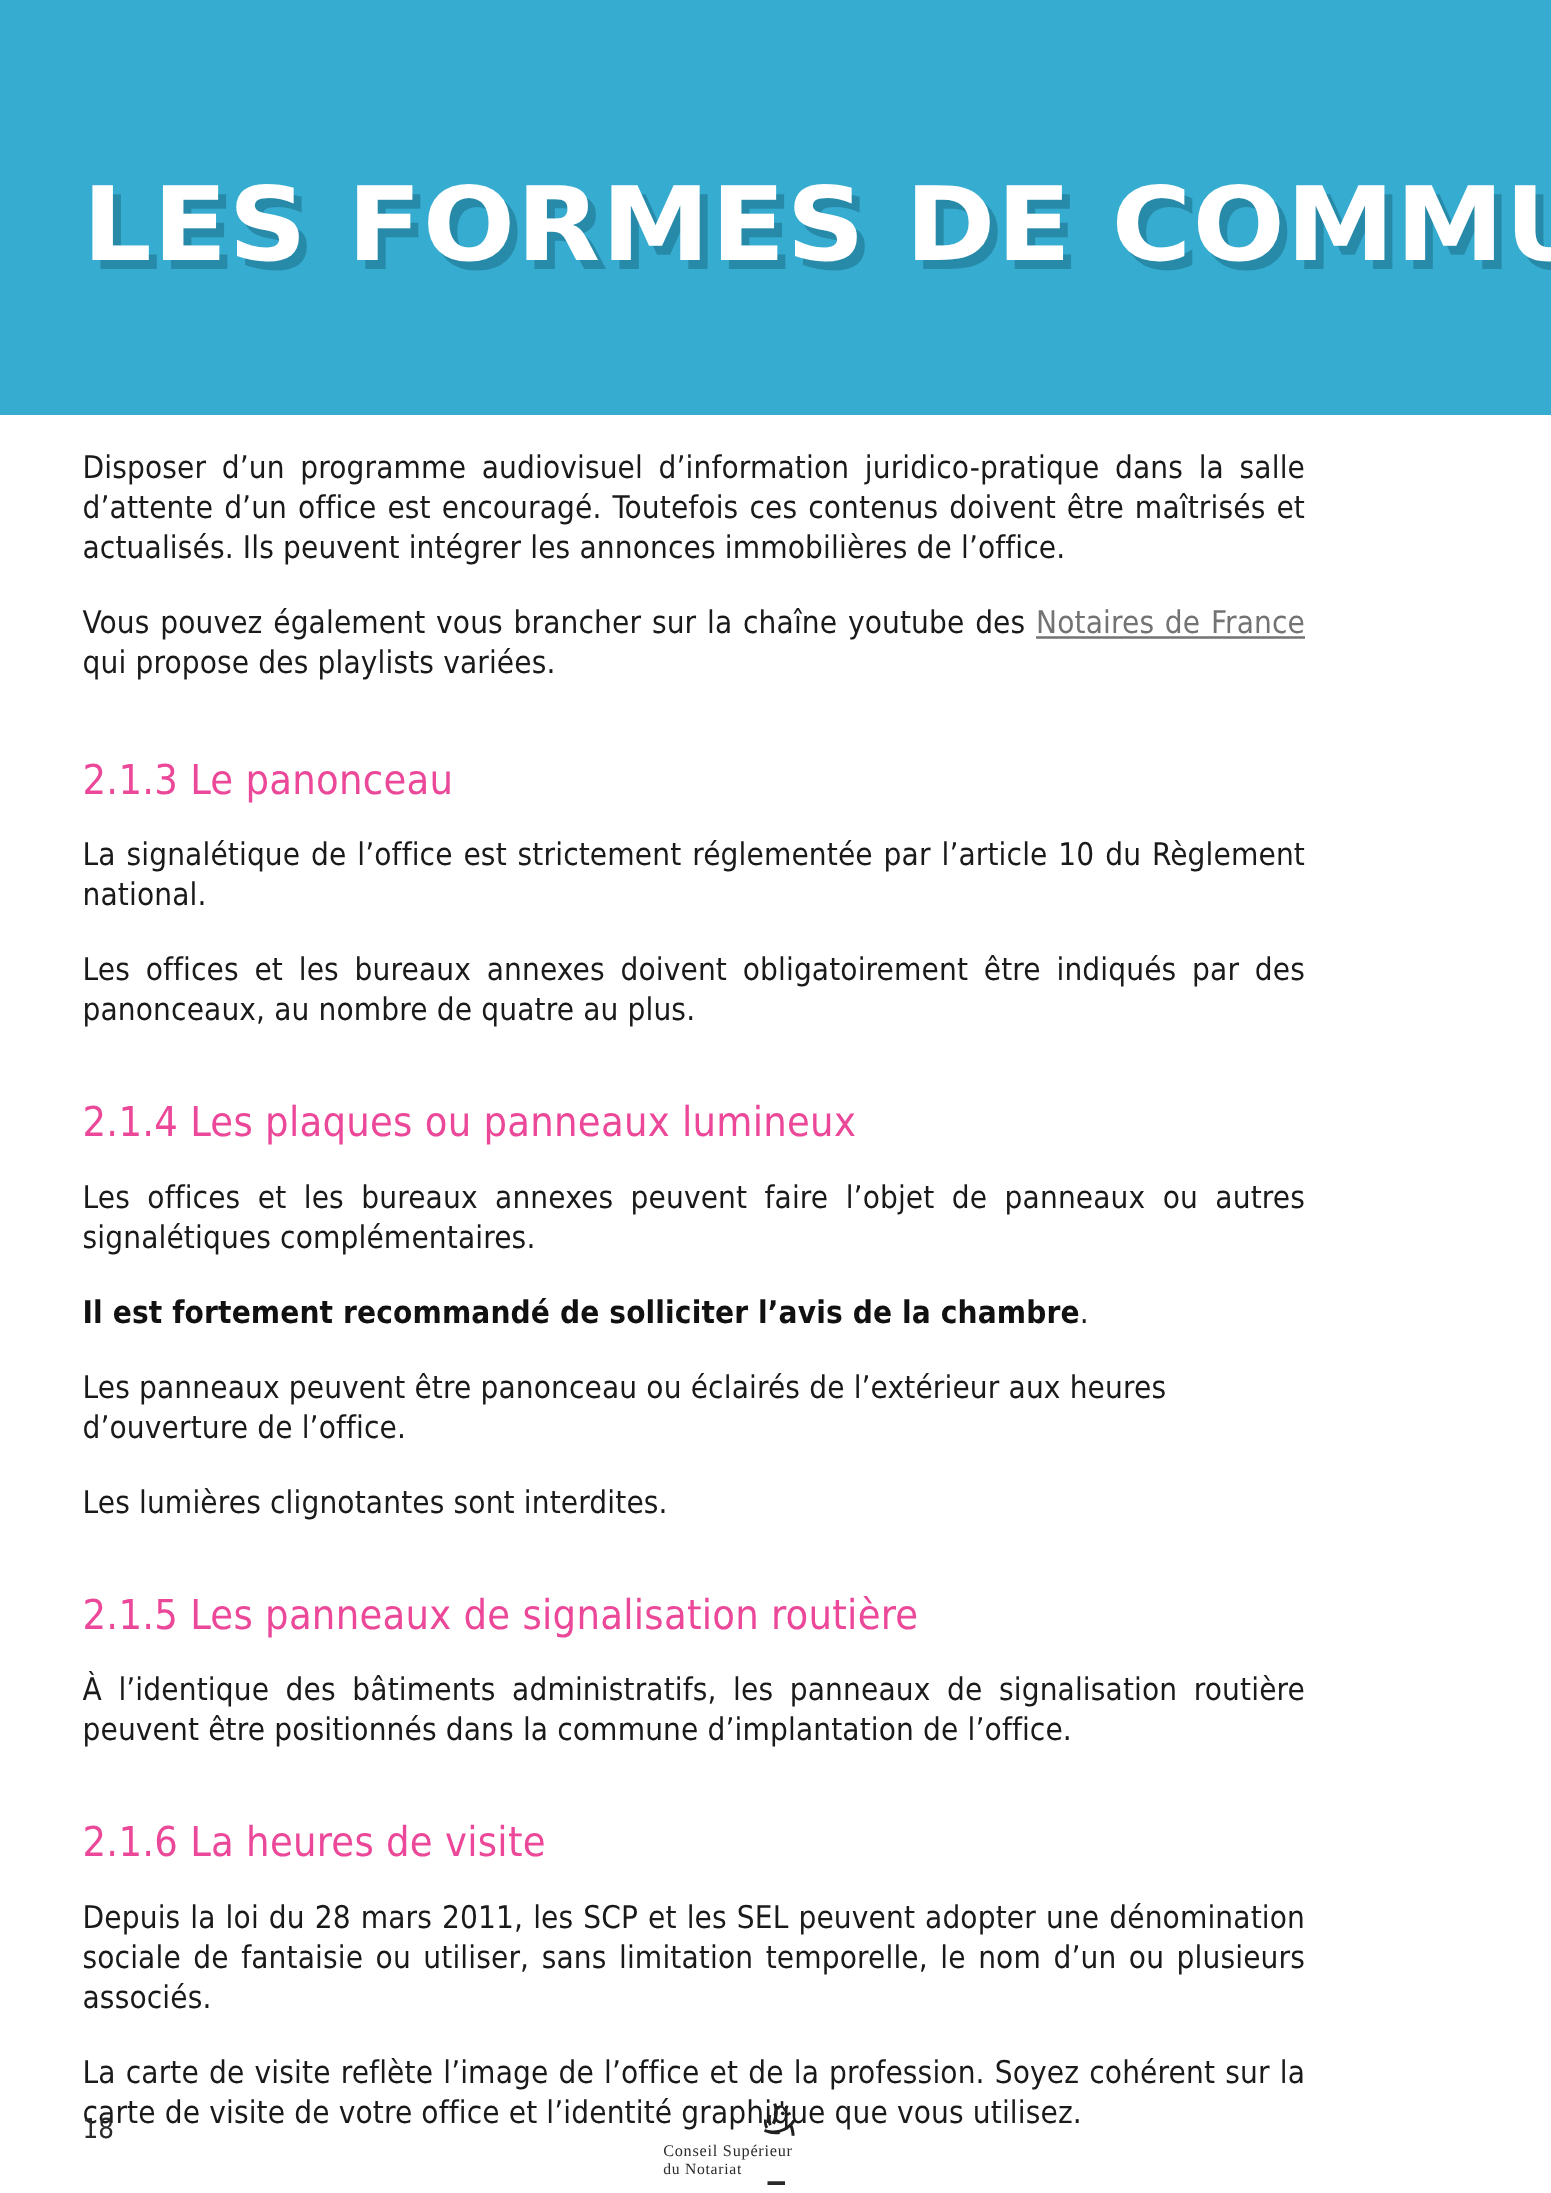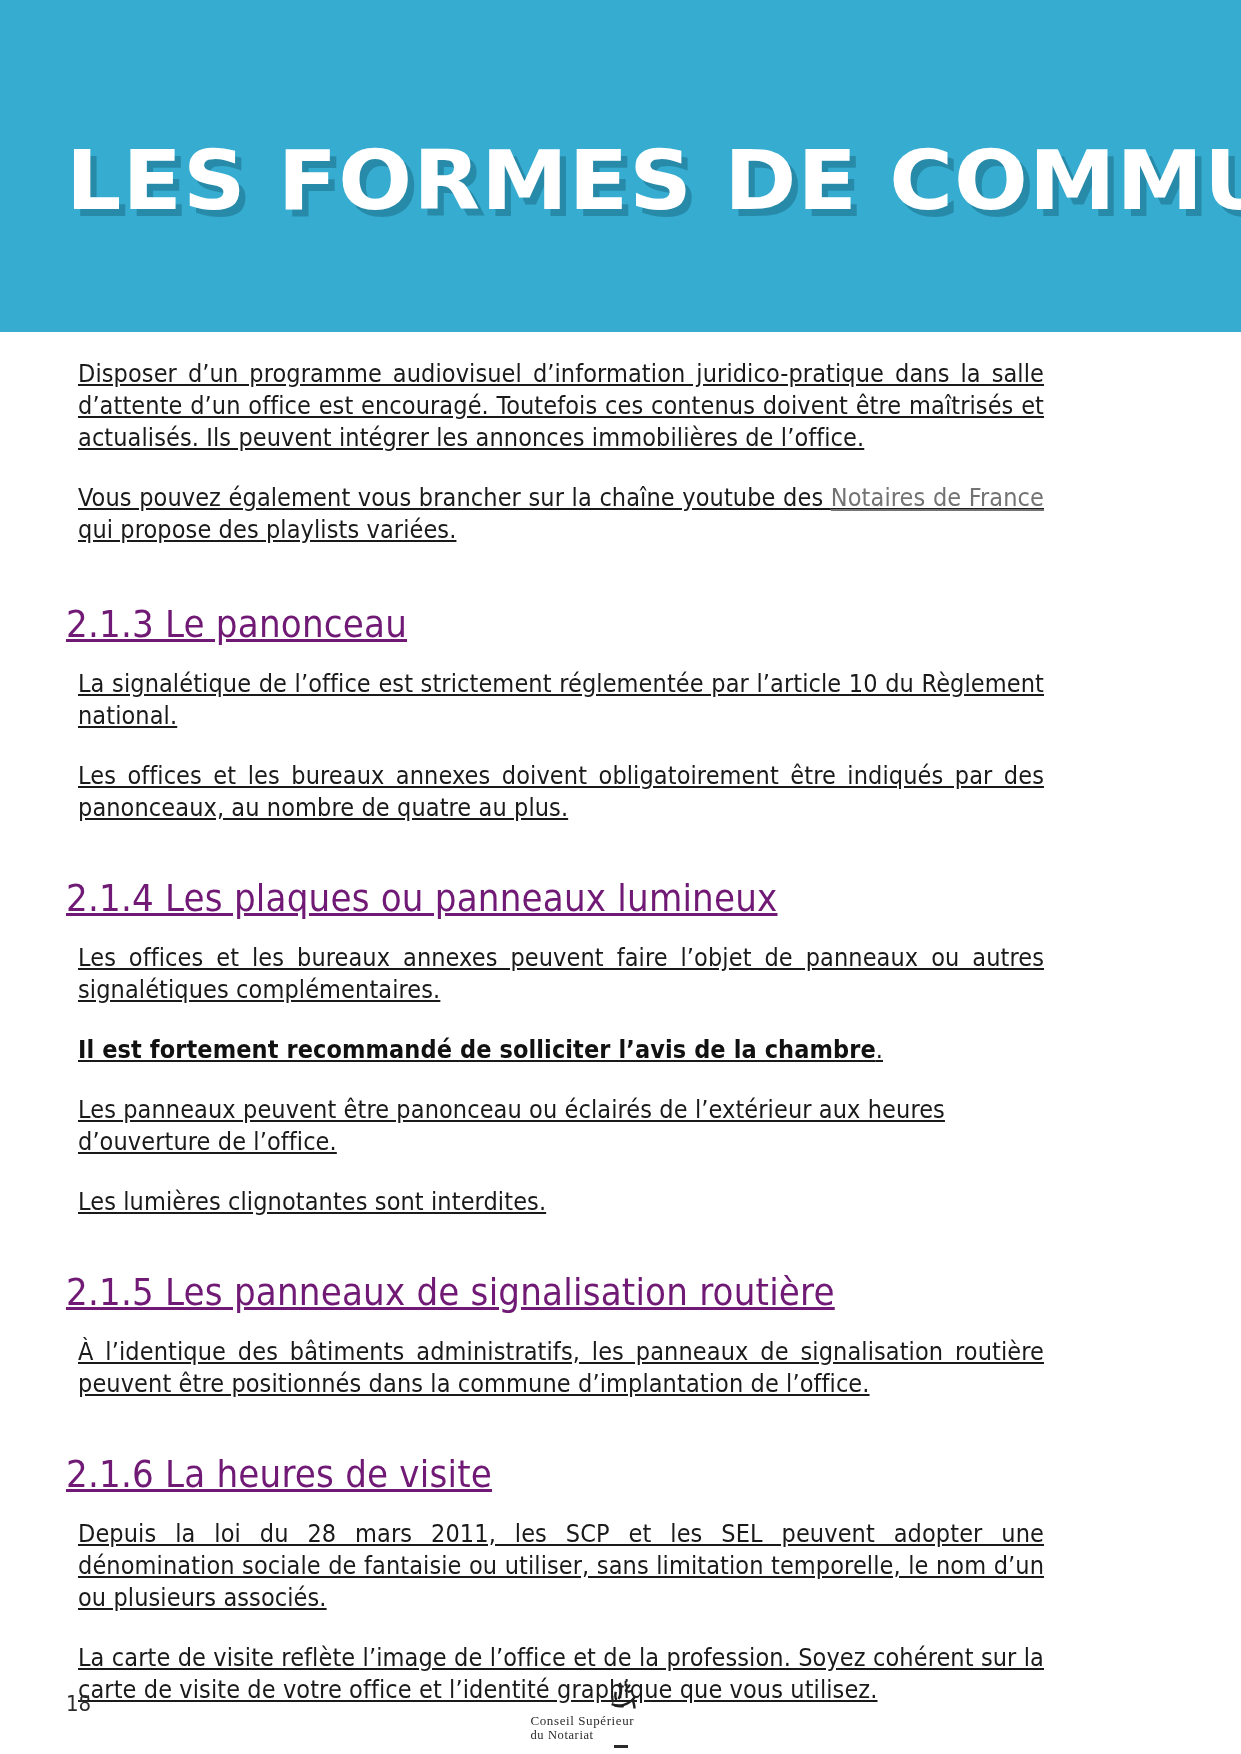--- a/index.html
+++ b/index.html
@@ -46,28 +46,27 @@
 
   
   .content {
     position: absolute;
     left: 66px;
     top: 358px;
     width: 978px;
   }
 
   p.body-text {
-    margin: 0 0 28px 12px;
+    margin: 0 0 28px 0;
     font-size: 25px;
     line-height: 32px;
     text-align: justify;
     text-justify: inter-word;
     color: #1a1a1a;
     letter-spacing: 0.1px;
-    text-decoration: underline;
   }
   p.body-text.last-in-block {
     margin-bottom: 34px;
   }
   p.body-text.no-justify {
     text-align: left;
   }
 
   .doc-link {
     color: #737373;
@@ -76,26 +75,25 @@
   }
 
   .bold-note {
     font-weight: bold;
     color: #111111;
   }
 
   h2.section-heading {
     margin: 0 0 26px 0;
     padding-top: 22px;
-    font-size: 38px;
+    font-size: 33px;
     line-height: 36px;
     font-weight: normal;
-    color: #701a75;
+    color: #ec4899;
     letter-spacing: 0.2px;
-    text-decoration: underline;
   }
   h2.section-heading.first {
     padding-top: 26px;
   }
 
   
   .footer {
     position: absolute;
     left: 0;
     bottom: 0;

